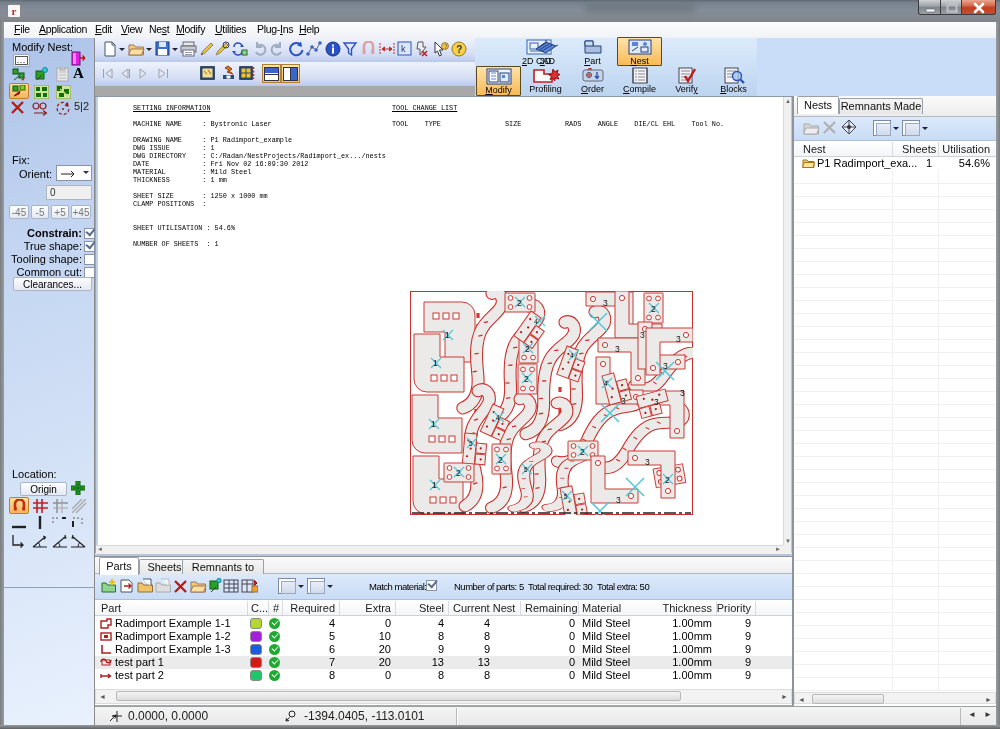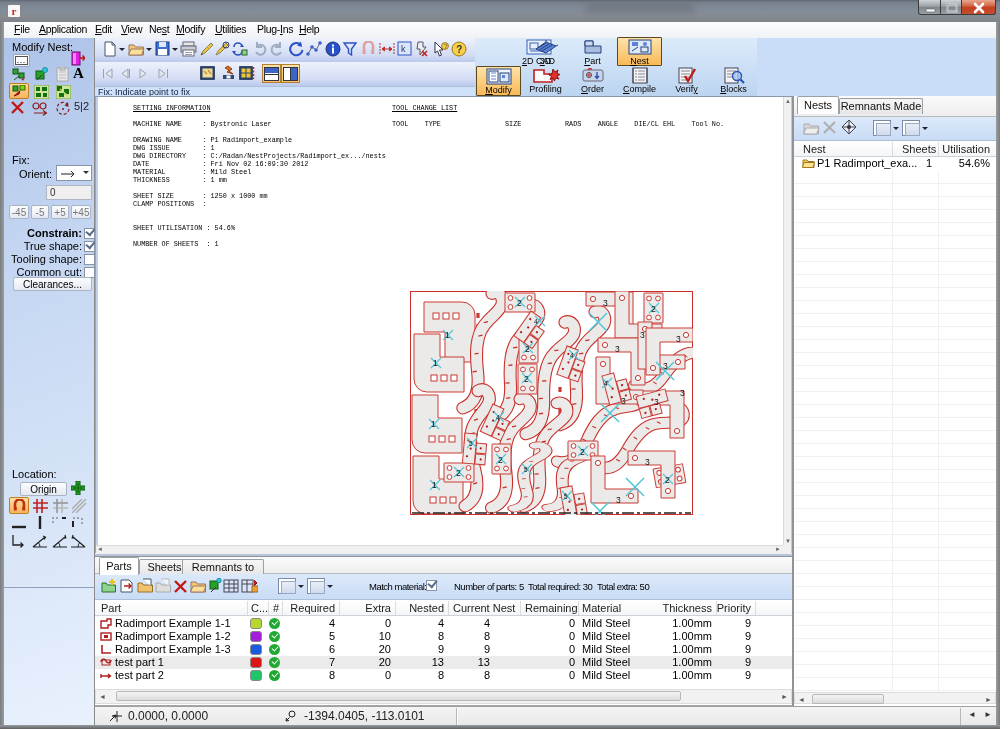--- a/index.html
+++ b/index.html
@@ -389,21 +389,20 @@
           <rect x="0.5" y="0.5" width="14" height="13" fill="#fff" stroke="#334"></rect>
           <rect x="1" y="1" width="13" height="5" fill="#3a66c8"></rect>
           <line x1="1" y1="7.5" x2="14" y2="7.5" stroke="#334"></line>
         </svg></div>
     <div class="tgl sel" style="left:186px;"><svg width="15" height="14" viewBox="0 0 15 14">
           <rect x="0.5" y="0.5" width="14" height="13" fill="#fff" stroke="#334"></rect>
           <rect x="8" y="1" width="6" height="12" fill="#3a66c8"></rect>
           <line x1="7.5" y1="1" x2="7.5" y2="13" stroke="#334"></line>
         </svg></div>
   </div>
-  <div id="promptbar">Fix: Indicate point to fix</div>
   <div id="bigbtns">
     <div class="bigbtn" style="left:1px;top:0;margin-left:40px;">
         <div class="bi"><svg width="26" height="16" viewBox="0 0 26 16">
             <rect x="1" y="1" width="24" height="14" fill="#e8f0fc" stroke="#3a62b0"></rect>
             <rect x="4" y="4" width="8" height="6" fill="none" stroke="#3a62b0"></rect>
             <circle cx="18" cy="8" r="3" fill="none" stroke="#3a62b0"></circle>
             <path d="M4 12 h18" stroke="#3a62b0"></path>
           </svg></div>
         <div><u>2</u>D CAD</div>
       </div>
@@ -787,21 +786,21 @@
       <span class="tbtext" style="left:359px;">Number of parts: 5</span>
         <span class="tbtext" style="left:433px;">Total required: 30</span>
         <span class="tbtext" style="left:502px;">Total extra: 50</span>
     </div>
     <div class="thead" style="left:0;top:43px;width:697px;height:16px;">
       <span style="left:6px;">Part</span>
       <span style="left:156px;">C...</span>
       <span style="left:178px;">#</span>
       <span style="left:190px;width:50px;text-align:right;">Required</span>
       <span style="left:246px;width:50px;text-align:right;">Extra</span>
-      <span style="left:299px;width:50px;text-align:right;">Nested</span>
+      <span style="left:299px;width:50px;text-align:right;">Steel</span>
       <span style="left:358px;">Current Nest</span>
       <span style="left:430px;width:50px;text-align:right;">Remaining</span>
       <span style="left:487px;">Material</span>
       <span style="left:567px;width:50px;text-align:right;">Thickness</span>
       <span style="left:606px;width:50px;text-align:right;">Priority</span>
       <i style="left:152px;"></i>
         <i style="left:173px;"></i>
         <i style="left:187px;"></i>
         <i style="left:244px;"></i>
         <i style="left:300px;"></i>

